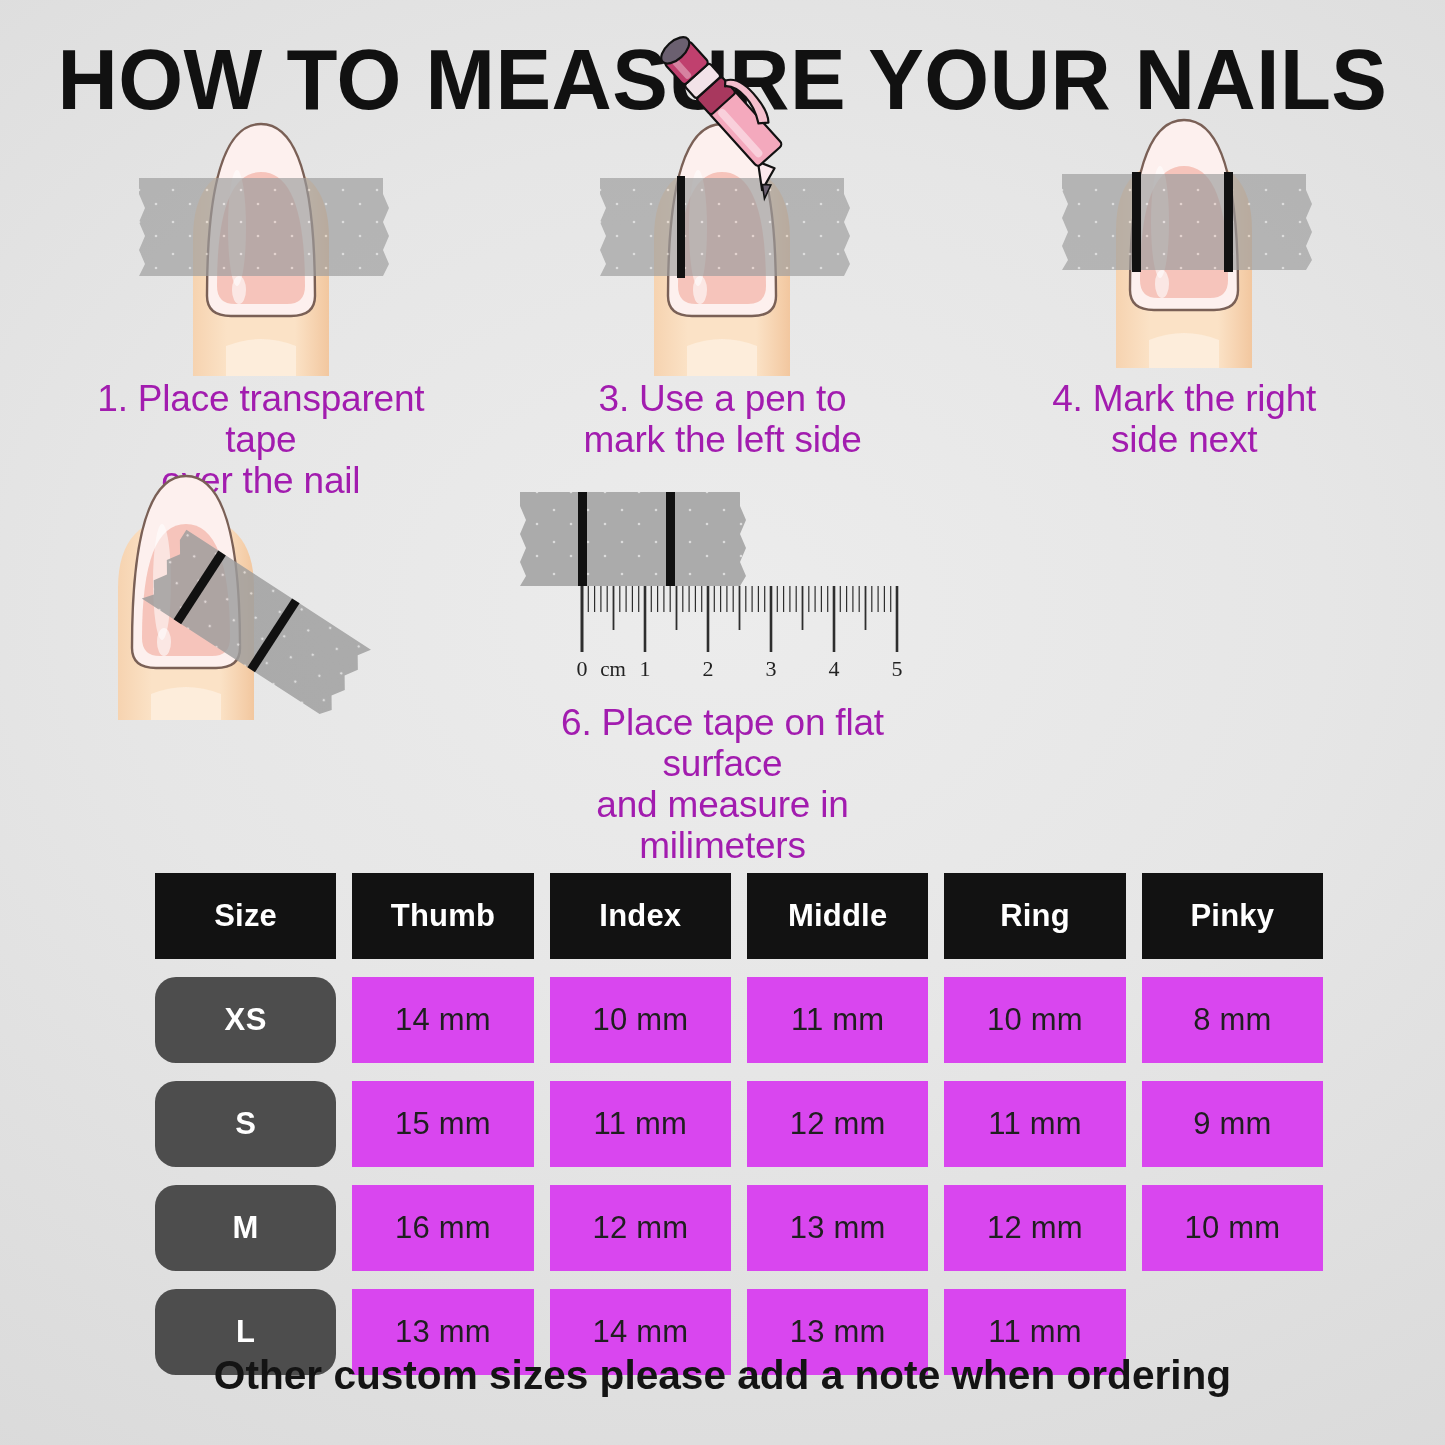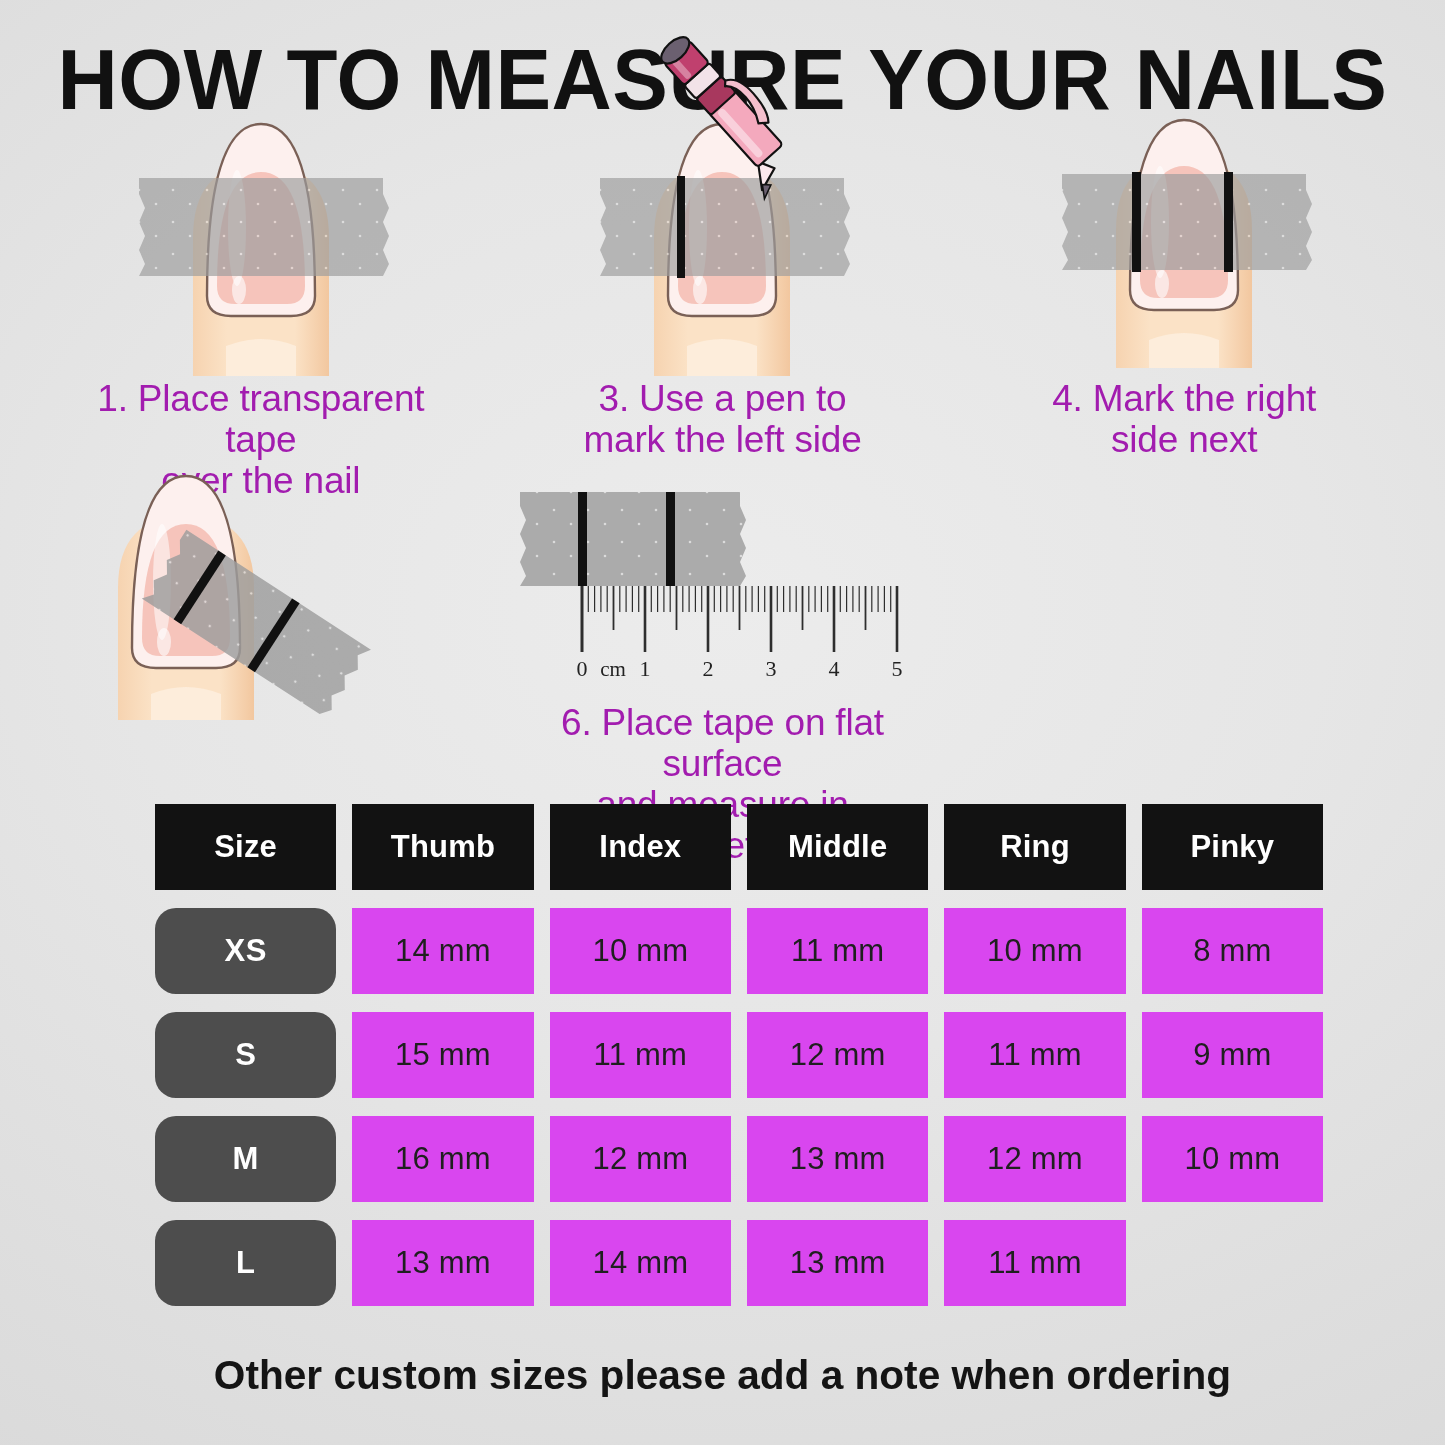--- a/index.html
+++ b/index.html
@@ -70,21 +70,21 @@
     letter-spacing: -0.2px;
     width: 400px;
     margin-top: 2px;
   }
 
   .step-row2 .step-caption { }
 
   
   .size-table {
     position: absolute;
-    top: 804px;
+    top: 873px;
     left: 155px;
     width: 1168px;
     display: grid;
     grid-template-columns: repeat(6, 1fr);
     grid-auto-rows: 86px;
     column-gap: 16px;
     row-gap: 18px;
   }
 
   .cell {

